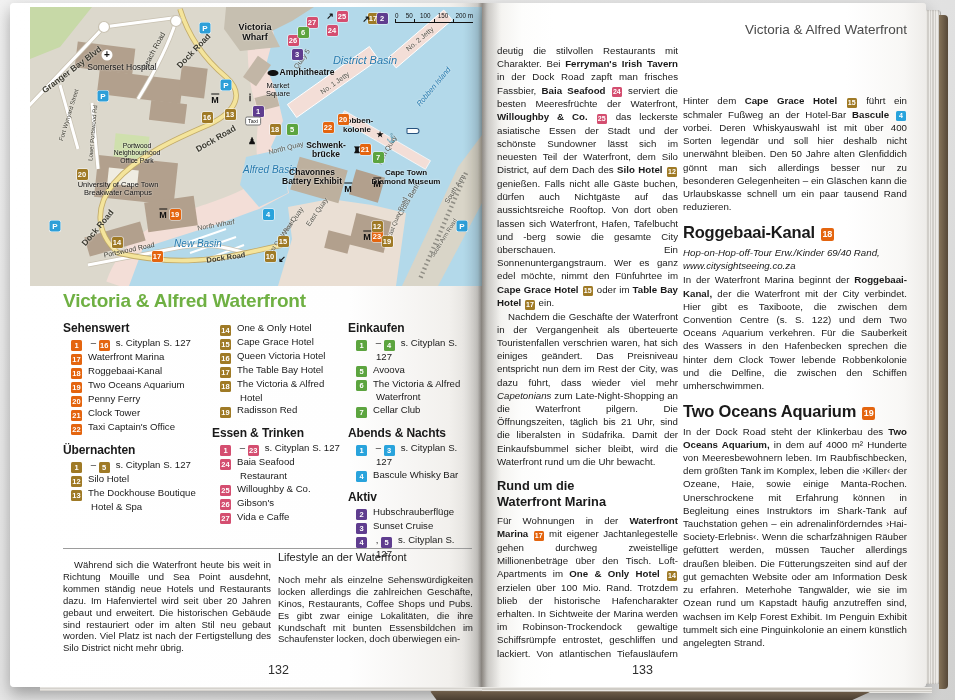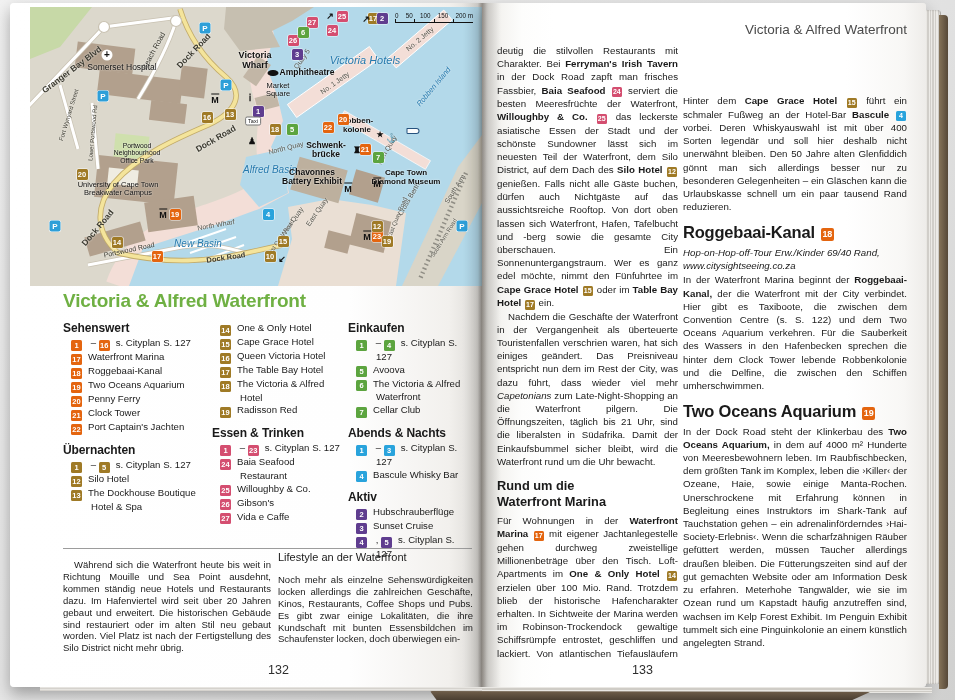--- a/index.html
+++ b/index.html
@@ -154,21 +154,21 @@
         <div class="sb-labels" id="sb-labels">
             <span>0</span>
             <span>50</span>
             <span>100</span>
             <span>150</span>
             <span>200 m</span>
           </div>
         <div class="sb-line"></div>
       </div>
       <div id="map-overlay">
-          <div class="mlab water" style="left: 335px; top: 54px; font-size: 11px; transform: translate(-50%, -50%);">Victoria Hotels</div>
+          <div class="mlab water" style="left: 335px; top: 54px; font-size: 11px; transform: translate(-50%, -50%);">District Basin</div>
           <div class="mlab water" style="left: 240px; top: 163px; font-size: 10px; transform: translate(-50%, -50%);">Alfred Basin</div>
           <div class="mlab water" style="left: 168px; top: 237px; font-size: 10px; transform: translate(-50%, -50%);">New Basin</div>
           <div class="mlab water" style="left: 404px; top: 80px; font-size: 7.5px; transform: translate(-50%, -50%) rotate(-50deg);">Robben Island</div>
           <div class="mlab quay" style="left: 305px; top: 76px; font-size: 7px; transform: translate(-50%, -50%) rotate(-35deg);">No. 1 Jetty</div>
           <div class="mlab quay" style="left: 390px; top: 32px; font-size: 7px; transform: translate(-50%, -50%) rotate(-40deg);">No. 2 Jetty</div>
           <div class="mlab quay" style="left: 272px; top: 52px; font-size: 7px; transform: translate(-50%, -50%) rotate(-55deg);">Quay 5</div>
           <div class="mlab quay" style="left: 256px; top: 141px; font-size: 7px; transform: translate(-50%, -50%) rotate(-14deg);">North Quay</div>
           <div class="mlab quay" style="left: 287px; top: 205px; font-size: 7px; transform: translate(-50%, -50%) rotate(-55deg);">East Quay</div>
           <div class="mlab quay" style="left: 262px; top: 215px; font-size: 7px; transform: translate(-50%, -50%) rotate(-55deg);">West Quay</div>
           <div class="mlab quay" style="left: 250px; top: 232px; font-size: 6px; transform: translate(-50%, -50%) rotate(-55deg);">West Quay Road</div>
@@ -181,21 +181,21 @@
           <div class="mlab road" style="left: 42px; top: 63px; font-size: 8.5px; font-weight: bold; transform: translate(-50%, -50%) rotate(-37deg);">Granger Bay Blvd</div>
           <div class="mlab road" style="left: 124px; top: 44px; font-size: 7.5px; transform: translate(-50%, -50%) rotate(-62deg);">Beach Road</div>
           <div class="mlab road" style="left: 164px; top: 44px; font-size: 8.5px; font-weight: bold; transform: translate(-50%, -50%) rotate(-46deg);">Dock Road</div>
           <div class="mlab road" style="left: 186px; top: 132px; font-size: 8.5px; font-weight: bold; transform: translate(-50%, -50%) rotate(-30deg);">Dock Road</div>
           <div class="mlab road" style="left: 68px; top: 221px; font-size: 8.5px; font-weight: bold; transform: translate(-50%, -50%) rotate(-50deg);">Dock Road</div>
           <div class="mlab road" style="left: 196px; top: 251px; font-size: 7.5px; font-weight: bold; transform: translate(-50%, -50%) rotate(-8deg);">Dock Road</div>
           <div class="mlab road" style="left: 99px; top: 243px; font-size: 7px; transform: translate(-50%, -50%) rotate(-12deg);">Portswood Road</div>
           <div class="mlab road" style="left: 63px; top: 126px; font-size: 6px; transform: translate(-50%, -50%) rotate(-85deg);">Lower Portswood Rd</div>
           <div class="mlab road" style="left: 39px; top: 108px; font-size: 6px; transform: translate(-50%, -50%) rotate(-73deg);">Fort Wynyard Street</div>
           <div class="mlab place" style="left: 92px; top: 61px; font-size: 8.5px; transform: translate(-50%, -50%);">Somerset Hospital</div>
-          <div class="mlab place" style="left: 225px; top: 26px; font-size: 9px; font-weight: bold; transform: translate(-50%, -50%); margin-top: 28px;">Victoria
+          <div class="mlab place" style="left: 225px; top: 26px; font-size: 9px; font-weight: bold; transform: translate(-50%, -50%);">Victoria
 Wharf</div>
           <div class="mlab place" style="left: 277px; top: 66px; font-size: 8.5px; font-weight: bold; transform: translate(-50%, -50%);">Amphitheatre</div>
           <div class="mlab place" style="left: 248px; top: 83px; font-size: 7.5px; transform: translate(-50%, -50%);">Market
 Square</div>
           <div class="mlab place" style="left: 107px; top: 146px; font-size: 6.8px; transform: translate(-50%, -50%);">Portwood
 Neighbourhood
 Office Park</div>
           <div class="mlab place" style="left: 88px; top: 182px; font-size: 7.5px; transform: translate(-50%, -50%);">University of Cape Town
 Breakwater Campus</div>
           <div class="mlab place" style="left: 296px; top: 143px; font-size: 8.5px; font-weight: bold; transform: translate(-50%, -50%);">Schwenk-
@@ -261,21 +261,21 @@
     <div class="lp-title">Victoria &amp; Alfred Waterfront</div>
 
     <div class="lg-col" style="left:53px;width:142px" id="lgc0">
         <div class="lg-head">Sehenswert</div>
         <div class="lrow"><span class="lmk" style="background: rgb(228, 101, 15);">1</span><span> – </span><span class="lmk" style="background: rgb(228, 101, 15);">16</span><span>s. Cityplan S. 127</span></div>
         <div class="lrow"><span class="lmk" style="background: rgb(228, 101, 15);">17</span><span>Waterfront Marina</span></div>
         <div class="lrow"><span class="lmk" style="background: rgb(228, 101, 15);">18</span><span>Roggebaai-Kanal</span></div>
         <div class="lrow"><span class="lmk" style="background: rgb(228, 101, 15);">19</span><span>Two Oceans Aquarium</span></div>
         <div class="lrow"><span class="lmk" style="background: rgb(228, 101, 15);">20</span><span>Penny Ferry</span></div>
         <div class="lrow"><span class="lmk" style="background: rgb(228, 101, 15);">21</span><span>Clock Tower</span></div>
-        <div class="lrow"><span class="lmk" style="background: rgb(228, 101, 15);">22</span><span>Port Captain's Jachten</span></div>
+        <div class="lrow"><span class="lmk" style="background: rgb(228, 101, 15);">22</span><span>Taxi Captain's Office</span></div>
         <div class="lg-head">Übernachten</div>
         <div class="lrow"><span class="lmk" style="background: rgb(159, 122, 38);">1</span><span> – </span><span class="lmk" style="background: rgb(159, 122, 38);">5</span><span>s. Cityplan S. 127</span></div>
         <div class="lrow"><span class="lmk" style="background: rgb(159, 122, 38);">12</span><span>Silo Hotel</span></div>
         <div class="lrow"><span class="lmk" style="background: rgb(159, 122, 38);">13</span><span>The Dockhouse Boutique Hotel &amp; Spa</span></div>
       </div>
     <div class="lg-col" style="left:202px;width:132px" id="lgc1">
         <div class="lrow"><span class="lmk" style="background: rgb(159, 122, 38);">14</span><span>One &amp; Only Hotel</span></div>
         <div class="lrow"><span class="lmk" style="background: rgb(159, 122, 38);">15</span><span>Cape Grace Hotel</span></div>
         <div class="lrow"><span class="lmk" style="background: rgb(159, 122, 38);">16</span><span>Queen Victoria Hotel</span></div>
         <div class="lrow"><span class="lmk" style="background: rgb(159, 122, 38);">17</span><span>The Table Bay Hotel</span></div>

